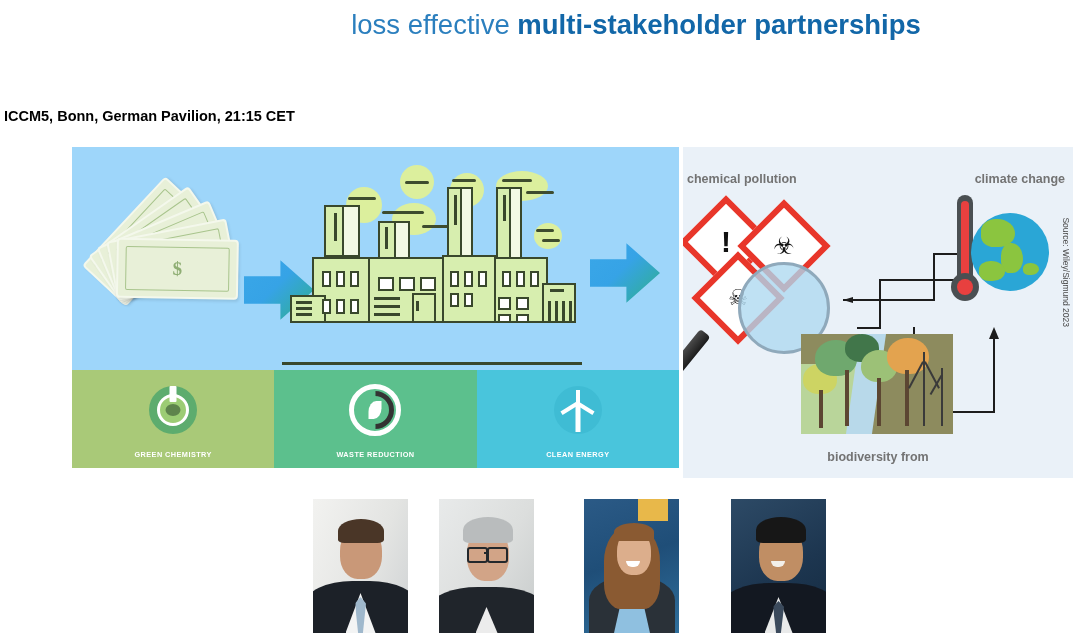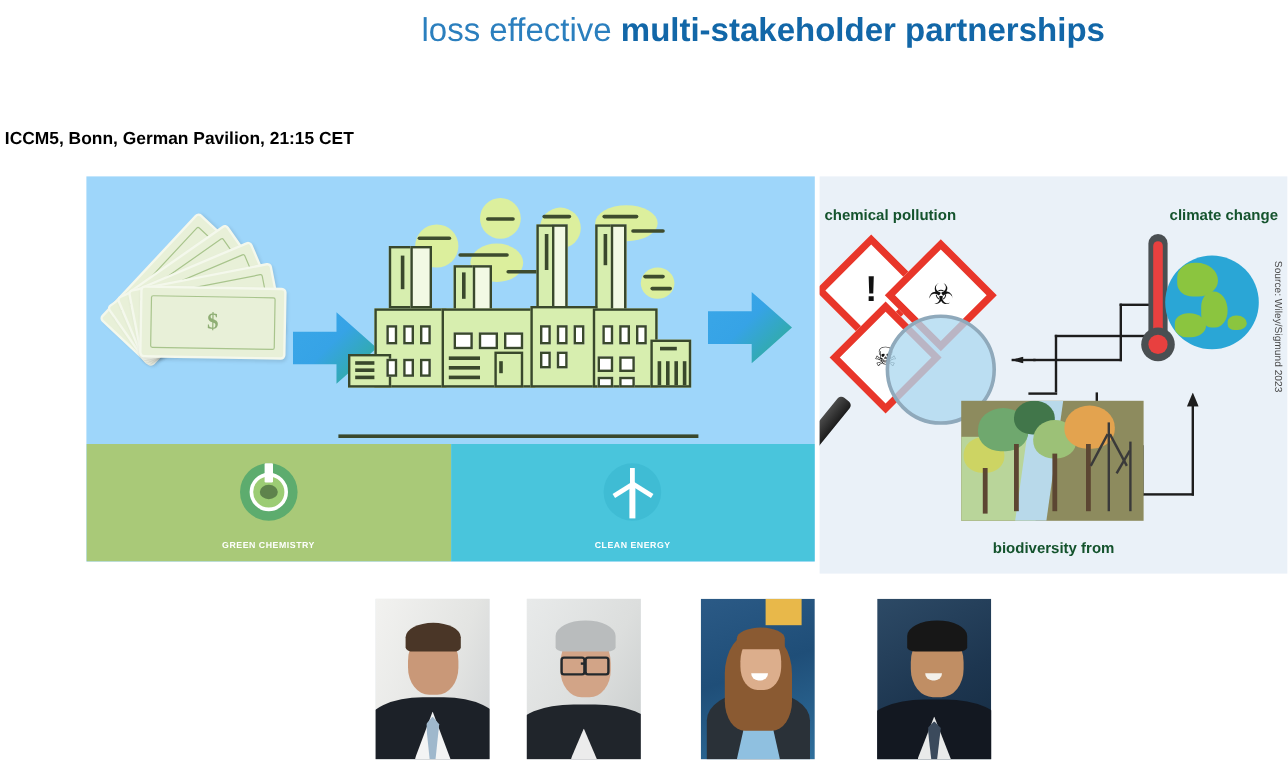--- a/index.html
+++ b/index.html
@@ -65,21 +65,21 @@
   .sq{flex:1;position:relative;}
   .sq .cap{position:absolute;left:0;bottom:9px;width:100%;text-align:center;color:#fff;
            font-size:7.3px;font-weight:bold;letter-spacing:.45px;}
   .circ{position:absolute;left:50%;top:16px;transform:translateX(-50%);
         width:48px;height:48px;border-radius:50%;}
   .ico{position:absolute;left:50%;top:50%;transform:translate(-50%,-50%);}
 
   
   #right-panel{position:absolute;left:683px;top:147px;width:390px;height:331px;
                background:#eaf1f8;overflow:hidden;}
-  .rlabel{position:absolute;font-size:12.5px;font-weight:bold;color:#14532d;}
+  .rlabel{position:absolute;font-size:12.5px;font-weight:bold;color:#737373;}
   #lbl-pollution{left:4px;top:25px;}
   #lbl-climate{right:8px;top:25px;}
   #lbl-biodiv{left:50%;transform:translateX(-50%);bottom:14px;}
   #source{position:absolute;right:2px;top:180px;font-size:8.5px;color:#4a4a4a;
           transform:rotate(90deg);transform-origin:right top;white-space:nowrap;}
 
   .ghs{position:absolute;width:66px;height:66px;background:#fff;border:6px solid #e8362a;
        box-sizing:border-box;transform:rotate(45deg);}
   .ghs .g{position:absolute;left:50%;top:50%;transform:translate(-50%,-50%) rotate(-45deg);
           color:#111;font-weight:bold;}
@@ -246,20 +246,29 @@
 
     <div class="sq" style="background:#a9c978;">
       <div class="circ" style="background:#5dac6e;">
         <div class="ico" style="width:26px;height:26px;border-radius:50%;background:#9ccc74;border:3px solid #fff;"></div>
         <div class="ico" style="top:8px;width:7px;height:16px;background:#fff;border-radius:1px;"></div>
         <div class="ico" style="width:15px;height:12px;border-radius:50%;background:#4a6b3f;opacity:.75;"></div>
       </div>
       <div class="cap">GREEN CHEMISTRY</div>
     </div>
 
+    <div class="sq" style="background:#5cc08d;">
+      <div class="circ">
+        <div class="ico" style="width:42px;height:42px;border-radius:50%;border:5px solid #fff;"></div>
+        <div class="ico" style="width:28px;height:28px;border-radius:50%;border:5px solid #333;
+             clip-path:polygon(50% 0,100% 0,100% 100%,50% 100%);"></div>
+        <div class="ico" style="width:13px;height:18px;background:#fff;border-radius:60% 0 60% 0;"></div>
+      </div>
+      <div class="cap">WASTE REDUCTION</div>
+    </div>
 
     <div class="sq" style="background:#49c5dc;">
       <div class="circ" style="background:#3fbcd4;">
         <div class="ico" style="top:32px;width:5px;height:28px;background:#fff;"></div>
         <div class="ico" style="top:14px;width:4px;height:20px;background:#fff;"></div>
         <div class="ico" style="top:22px;left:34%;width:4px;height:20px;background:#fff;transform:translate(-50%,-50%) rotate(58deg);"></div>
         <div class="ico" style="top:22px;left:66%;width:4px;height:20px;background:#fff;transform:translate(-50%,-50%) rotate(-58deg);"></div>
       </div>
       <div class="cap">CLEAN ENERGY</div>
     </div>

